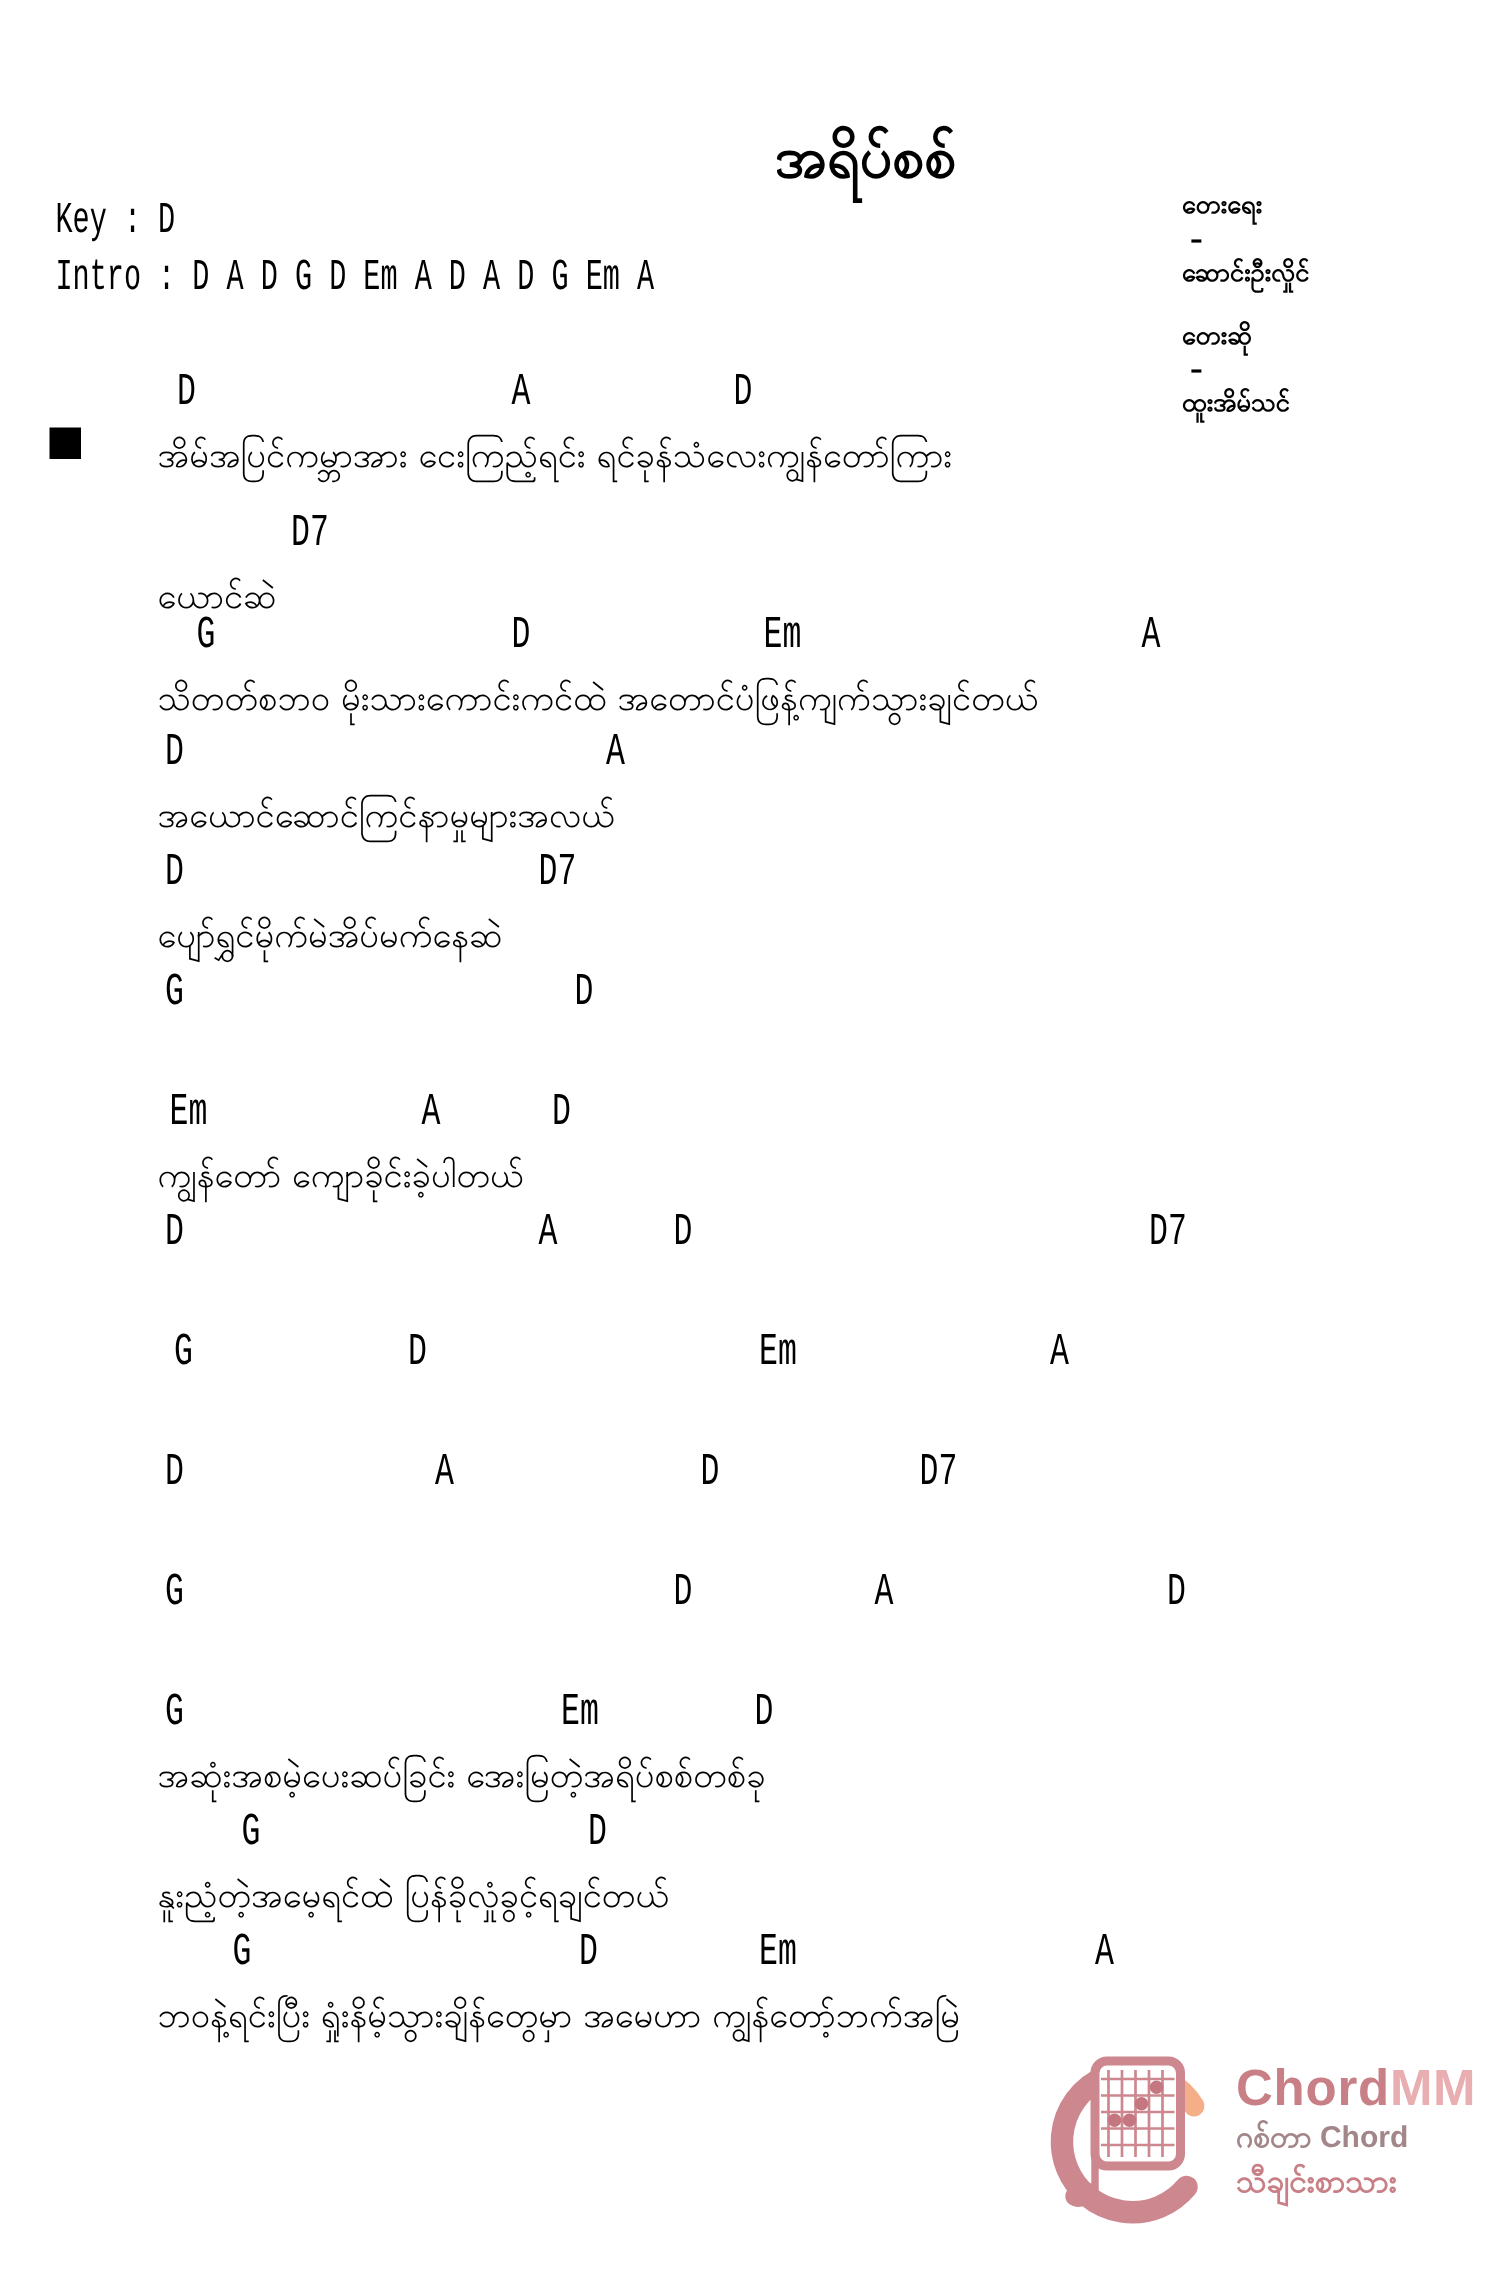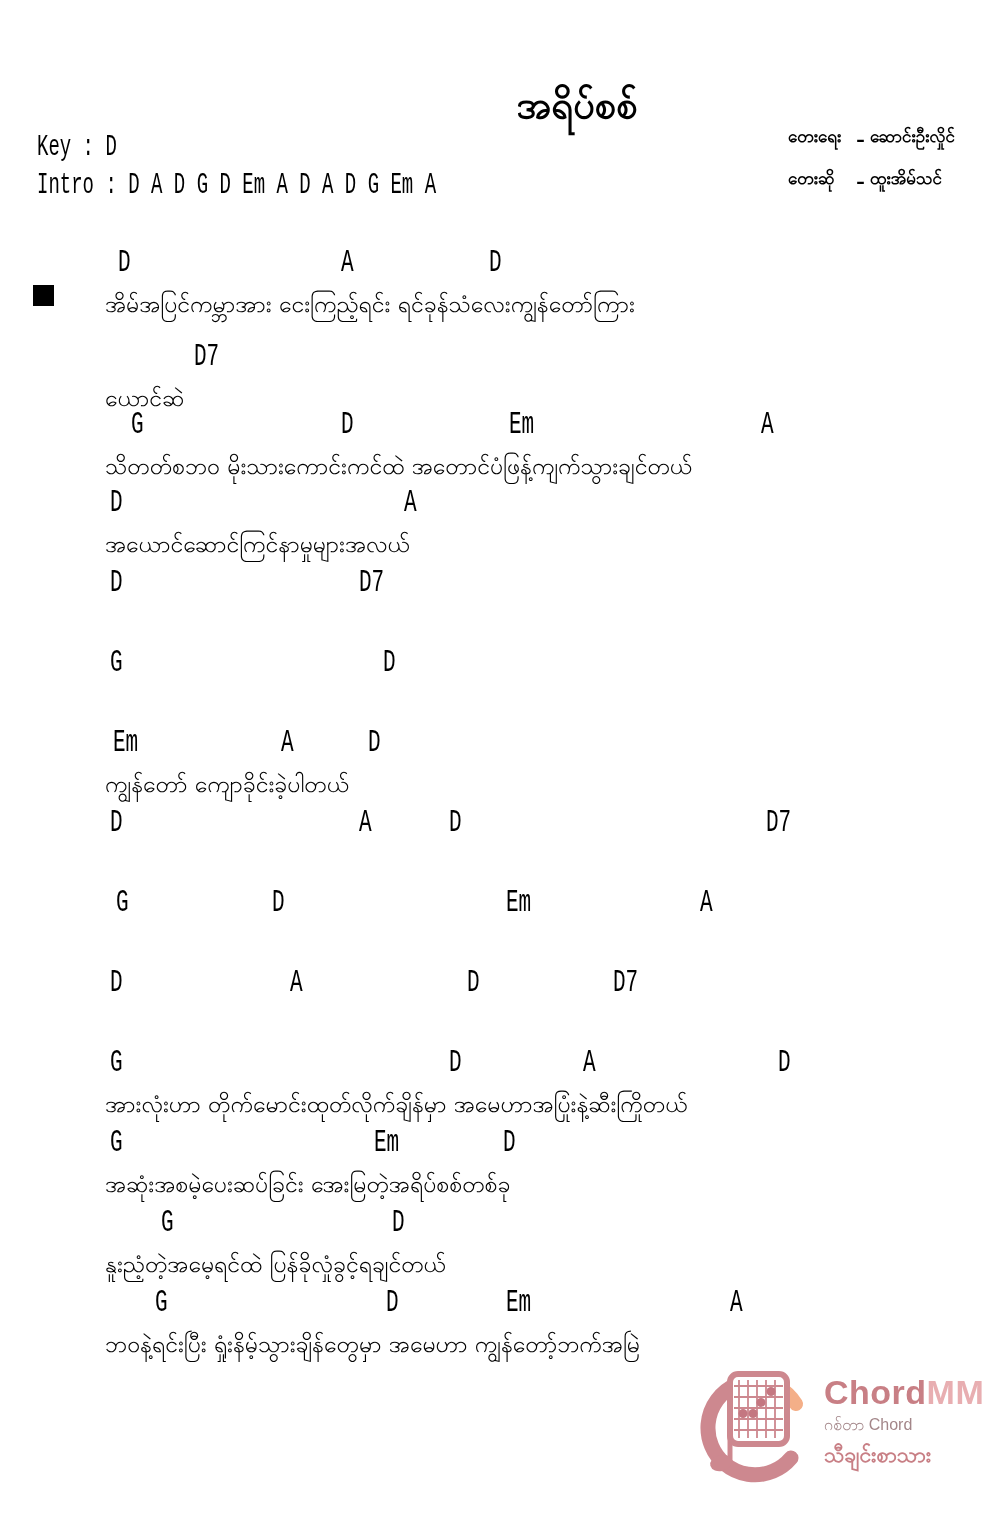--- a/index.html
+++ b/index.html
@@ -17,21 +17,21 @@
   .mono-line {
     position:absolute; left:37px;
     font-family:"Liberation Mono","DejaVu Sans Mono",monospace;
     font-size:19px; letter-spacing:0px; white-space:pre;
     transform:scaleY(1.55); transform-origin:left top;
   }
   .key-line   { top:126px; }
   .intro-line { top:164px; }
   
   .credits { position:absolute; left:788px; top:121px; font-size:17px; font-weight:bold; }
-  .credit-row { display:flex; align-items:flex-end; margin-bottom:17px; }
+  .credit-row { display:flex; align-items:flex-start; margin-bottom:17px;flex-direction:column; }
   .credit-label { width:63px; }
   .credit-sep   { width:19px; text-align:center; }
   .credit-value { white-space:nowrap; }
   
   .bullet-marker { position:absolute; left:33px; top:281px; width:21px; height:21px; background:#000; }
   
   .song-body { position:absolute; inset:0; }
   .song-line { position:absolute; left:0; width:994px; height:78px; }
   .chord {
     position:absolute; top:0; display:inline-block;
@@ -42,21 +42,21 @@
     position:absolute; top:38px; left:105px;
     font-size:23px; line-height:40px; white-space:nowrap;
   }
   
   .logo { position:absolute; left:697px; top:1353px; display:flex; align-items:flex-start; }
   .logo-icon { display:block; }
   .logo-text { margin-left:9px; margin-top:16px; font-family:"Liberation Sans","DejaVu Sans",sans-serif; }
   .logo-name { font-size:34px; font-weight:bold; line-height:38px; letter-spacing:0.5px; }
   .logo-name-primary   { color:var(--rose_text); }
   .logo-name-secondary { color:var(--rose_light);text-align:right; }
-  .logo-sub1 { font-size:16px; font-weight:normal; line-height:28px; color:var(--mauve); }
+  .logo-sub1 { font-size:20px; font-weight:bold; line-height:28px; color:var(--mauve); }
   .logo-sub2 { font-size:21px; font-weight:bold; line-height:31px; color:var(--rose_text); }
 </style>
 </head>
 <body>
 
 <div class="page" style="--rose: #c77880; --rose_dark: #bd6570; --rose_light: #e8aeb1; --rose_text: #c87f85; --orange: #f3a478; --mauve: #a38689;">
 
   <h1 class="song-title">အရိပ်စစ်</h1>
 
   <div class="mono-line key-line">Key : D</div>
@@ -96,20 +96,21 @@
         <div class="lyric">သိတတ်စဘဝ မိုးသားကောင်းကင်ထဲ အတောင်ပံဖြန့်ကျက်သွားချင်တယ်</div>
       </div>
       <div class="song-line" style="top: 482px;">
         <span class="chord" style="left: 110px;">D</span>
         <span class="chord" style="left: 404px;">A</span>
         <div class="lyric">အယောင်ဆောင်ကြင်နာမှုများအလယ်</div>
       </div>
       <div class="song-line" style="top: 562px;">
         <span class="chord" style="left: 110px;">D</span>
         <span class="chord" style="left: 359px;">D7</span>
+        <div class="lyric">ပျော်ရွှင်မိုက်မဲအိပ်မက်နေဆဲ</div>
       </div>
       <div class="song-line" style="top: 642px;">
         <span class="chord" style="left: 110px;">G</span>
         <span class="chord" style="left: 383px;">D</span>
       </div>
       <div class="song-line" style="top: 722px;">
         <span class="chord" style="left: 113px;">Em</span>
         <span class="chord" style="left: 281px;">A</span>
         <span class="chord" style="left: 368px;">D</span>
         <div class="lyric">ကျွန်တော် ကျောခိုင်းခဲ့ပါတယ်</div>
@@ -130,21 +131,20 @@
         <span class="chord" style="left: 110px;">D</span>
         <span class="chord" style="left: 290px;">A</span>
         <span class="chord" style="left: 467px;">D</span>
         <span class="chord" style="left: 613px;">D7</span>
       </div>
       <div class="song-line" style="top: 1042px;">
         <span class="chord" style="left: 110px;">G</span>
         <span class="chord" style="left: 449px;">D</span>
         <span class="chord" style="left: 583px;">A</span>
         <span class="chord" style="left: 778px;">D</span>
-        <div class="lyric">အားလုံးဟာ တိုက်မောင်းထုတ်လိုက်ချိန်မှာ အမေဟာအပြုံးနဲ့ဆီးကြိုတယ်</div>
       </div>
       <div class="song-line" style="top: 1122px;">
         <span class="chord" style="left: 110px;">G</span>
         <span class="chord" style="left: 374px;">Em</span>
         <span class="chord" style="left: 503px;">D</span>
         <div class="lyric">အဆုံးအစမဲ့ပေးဆပ်ခြင်း အေးမြတဲ့အရိပ်စစ်တစ်ခု</div>
       </div>
       <div class="song-line" style="top: 1202px;">
         <span class="chord" style="left: 161px;">G</span>
         <span class="chord" style="left: 392px;">D</span>

